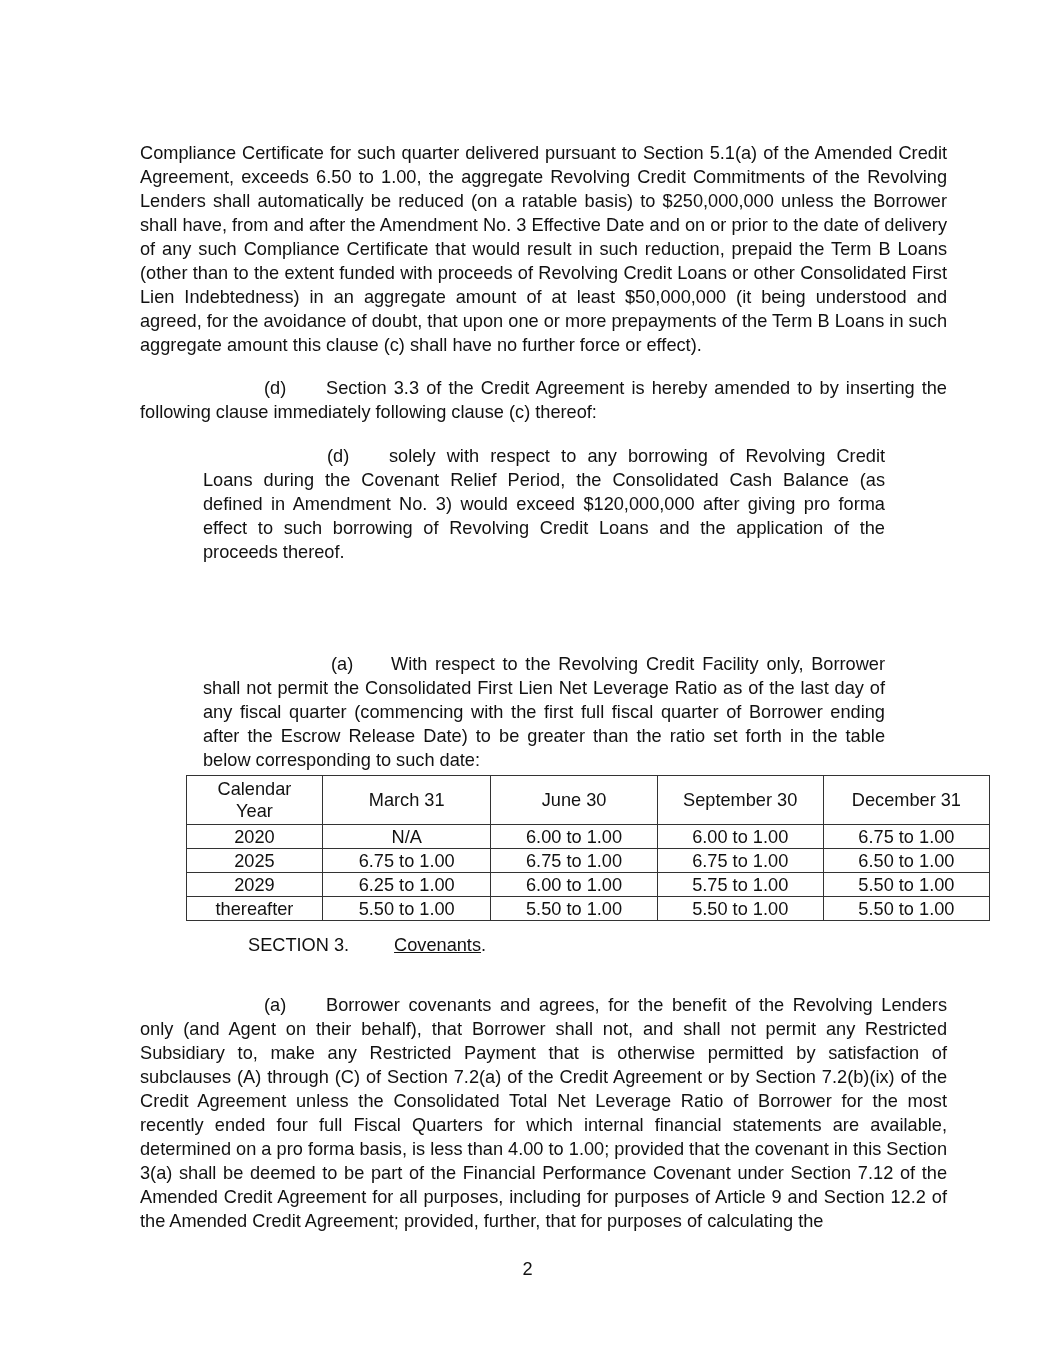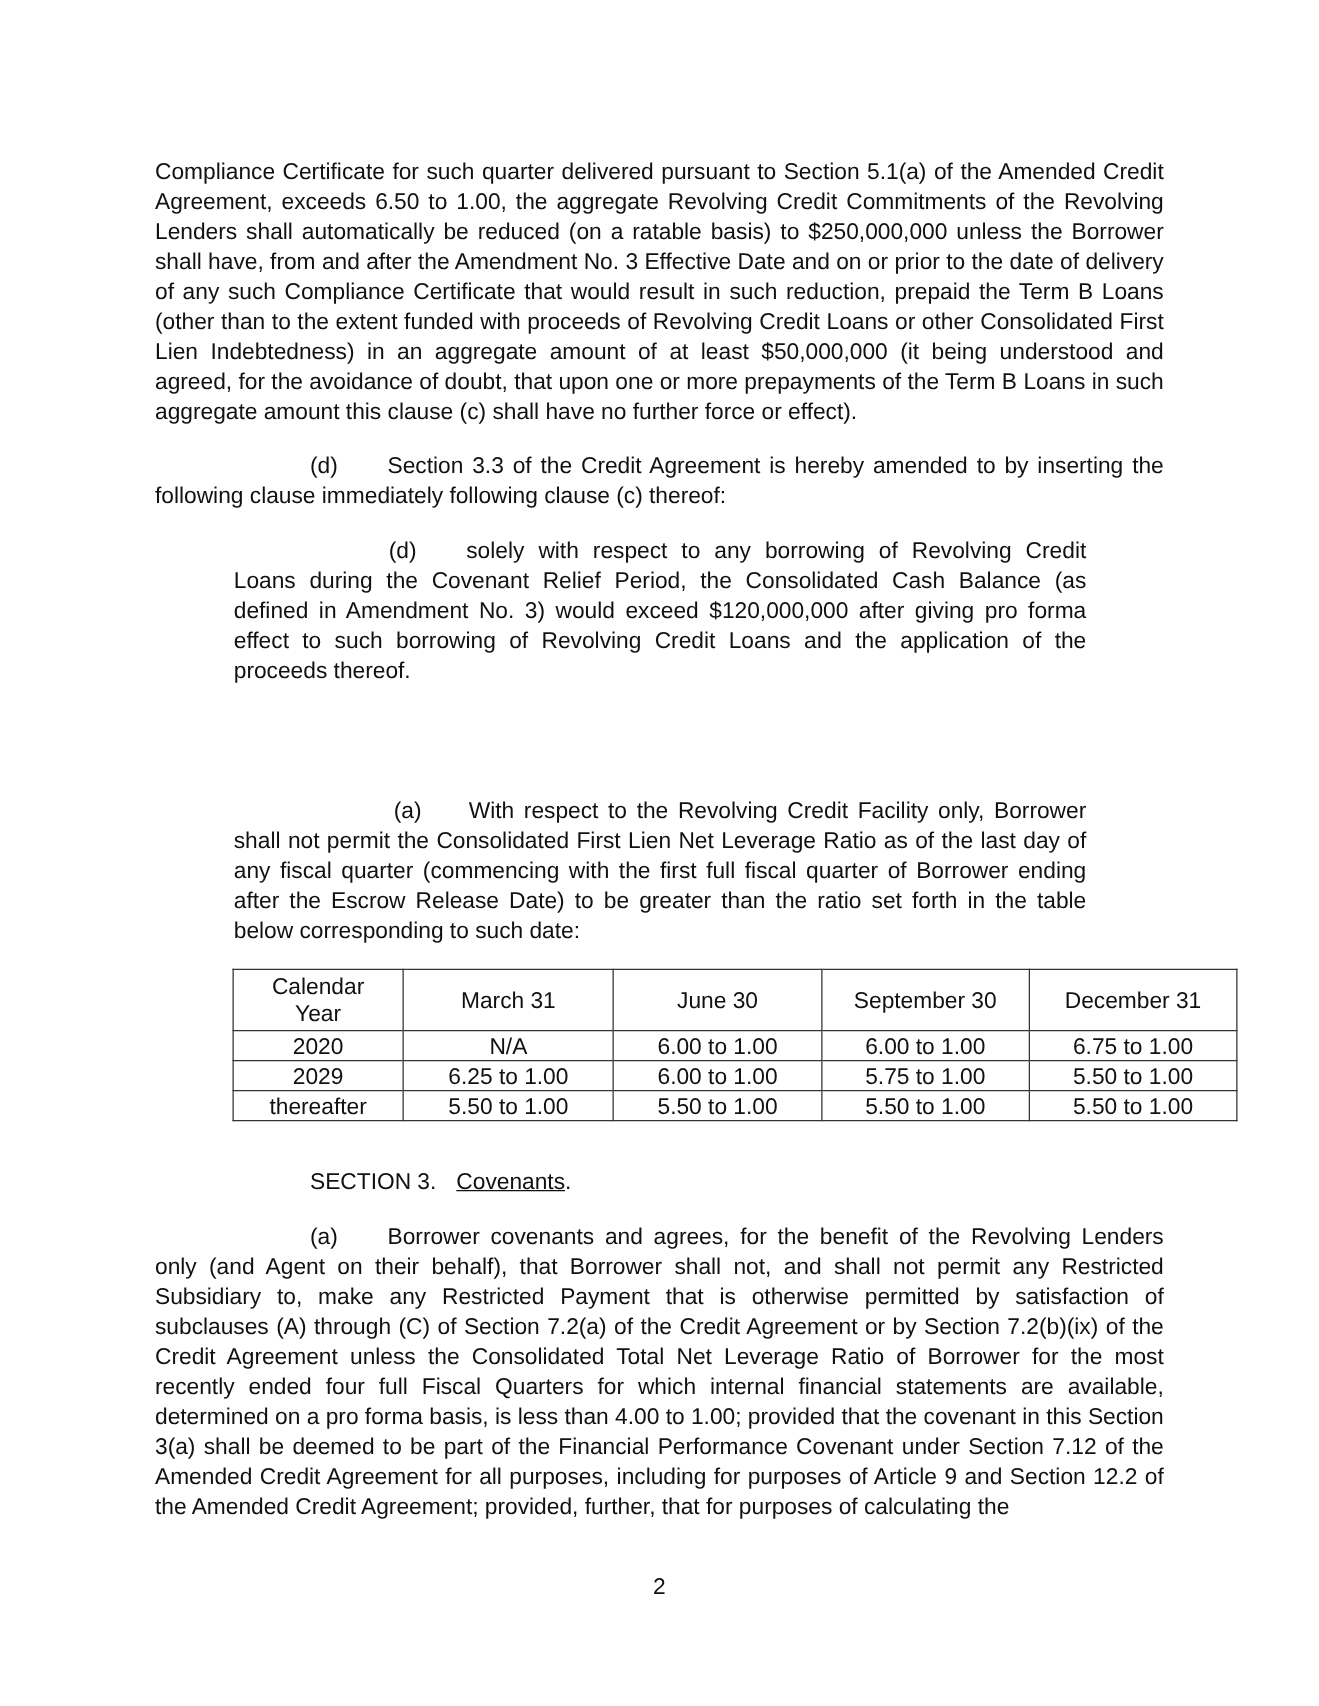--- a/index.html
+++ b/index.html
@@ -3,21 +3,21 @@
   <meta charset="utf-8">
   <style>
     html, body { margin: 0; padding: 0; background: #ffffff; }
     body { width: 1055px; height: 1365px; position: relative; overflow: hidden; }
     .page {
       position: absolute; left: 0; top: 0; width: 1055px; height: 1365px;
       font-family: "Liberation Sans", sans-serif; font-size: 18.2px; color: #111;
       line-height: 24px;
     }
     .text {
-      position: absolute; text-align: justify; margin: 0;
+      position: absolute; text-align: justify; margin: 16px;
     }
     .full { left: 124px; width: 807px; }
     .quote { left: 187px; width: 682px; }
     .indent-d { text-indent: 124px; }
     .indent-q { text-indent: 124px; }
     .tab { display: inline-block; width: 62px; text-indent: 0; }
     table.lev {
       position: absolute; left: 186px; top: 775px; width: 804px;
       border-collapse: collapse; font-family: "Liberation Sans", sans-serif;
       font-size: 18.2px; color: #111;
@@ -26,21 +26,21 @@
       border: 1px solid #333; text-align: center; padding: 0 2px; font-weight: normal;
     }
     table.lev th { height: 48px; line-height: 22px; }
     table.lev td { height: 23px; line-height: 22px; }
     .col-year { width: 112px; }
     .col-q1 { width: 140px; }
     .col-q2 { width: 138px; }
     .col-q3 { width: 138px; }
     .col-q4 { width: 138px; }
     .sec-head { position: absolute; left: 248px; top: 933px; }
-    .sec-head .title { text-decoration: underline; margin-left: 16px; }
+    .sec-head .title { text-decoration: underline; margin-left: 45px; }
     .page-num { position: absolute; left: 0; width: 1055px; top: 1257px; text-align: center; }
   </style>
 </head>
 <body>
 
 <div class="page">
 
   <p class="text full" style="top:125px;">Compliance Certificate for such quarter delivered pursuant to Section 5.1(a) of the Amended Credit Agreement, exceeds 6.50 to 1.00, the aggregate Revolving Credit Commitments of the Revolving Lenders shall automatically be reduced (on a ratable basis) to $250,000,000 unless the Borrower shall have, from and after the Amendment No. 3 Effective Date and on or prior to the date of delivery of any such Compliance Certificate that would result in such reduction, prepaid the Term B Loans (other than to the extent funded with proceeds of Revolving Credit Loans or other Consolidated First Lien Indebtedness) in an aggregate amount of at least $50,000,000 (it being understood and agreed, for the avoidance of doubt, that upon one or more prepayments of the Term B Loans in such aggregate amount this clause (c) shall have no further force or effect).</p>
 
   <p class="text full indent-d" style="top:360px;"><span class="tab">(d)</span><span>Section 3.3 of the Credit Agreement is hereby amended to by inserting the following clause immediately following clause (c) thereof:</span></p>
@@ -62,20 +62,27 @@
     </thead>
     <tbody>
       <tr>
         <td>2020</td>
         <td>N/A</td>
         <td>6.00 to 1.00</td>
         <td>6.00 to 1.00</td>
         <td>6.75 to 1.00</td>
       </tr>
       <tr>
+        <td>2025</td>
+        <td>6.75 to 1.00</td>
+        <td>6.75 to 1.00</td>
+        <td>6.75 to 1.00</td>
+        <td>6.50 to 1.00</td>
+      </tr>
+      <tr>
         <td>2029</td>
         <td>6.25 to 1.00</td>
         <td>6.00 to 1.00</td>
         <td>5.75 to 1.00</td>
         <td>5.50 to 1.00</td>
       </tr>
       <tr>
         <td>thereafter</td>
         <td>5.50 to 1.00</td>
         <td>5.50 to 1.00</td>

